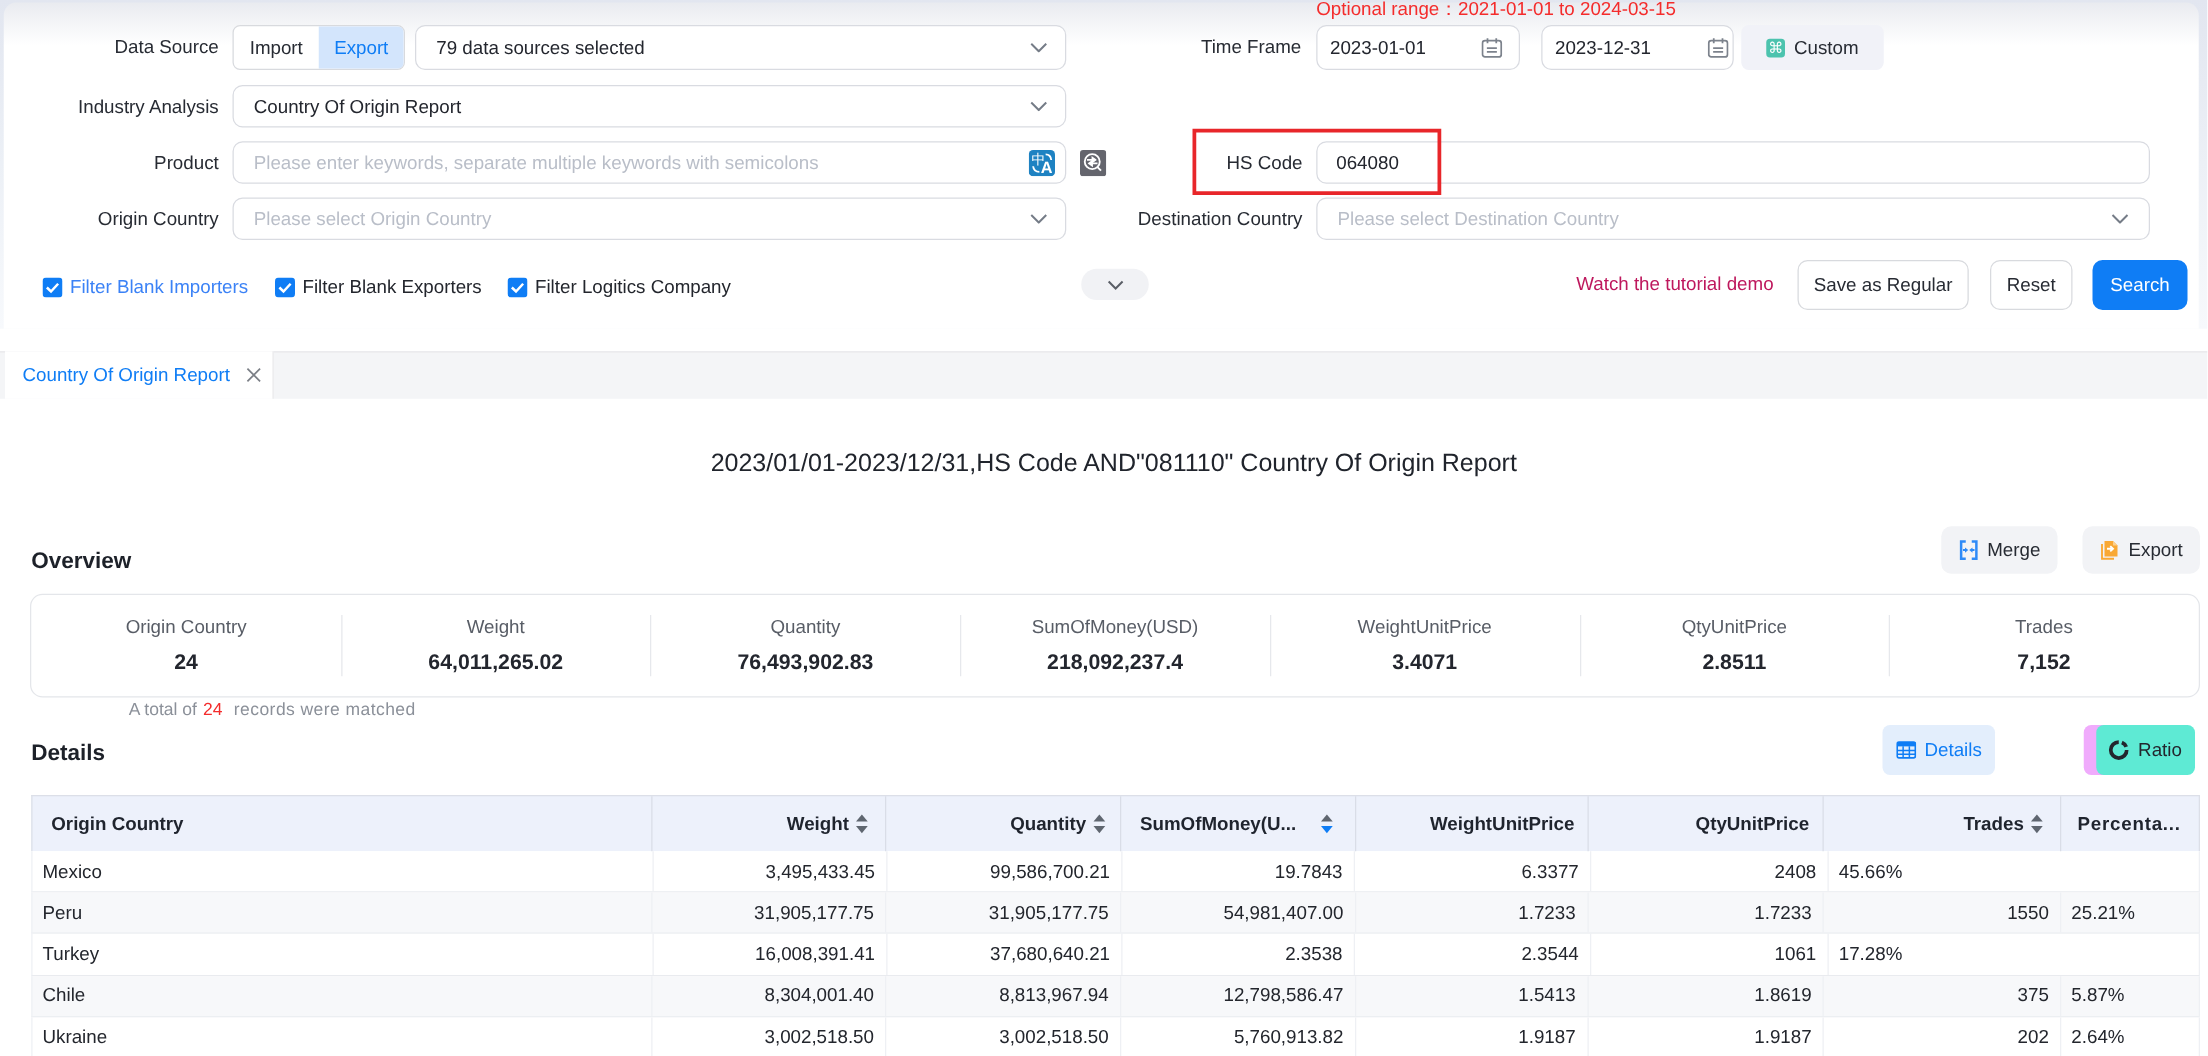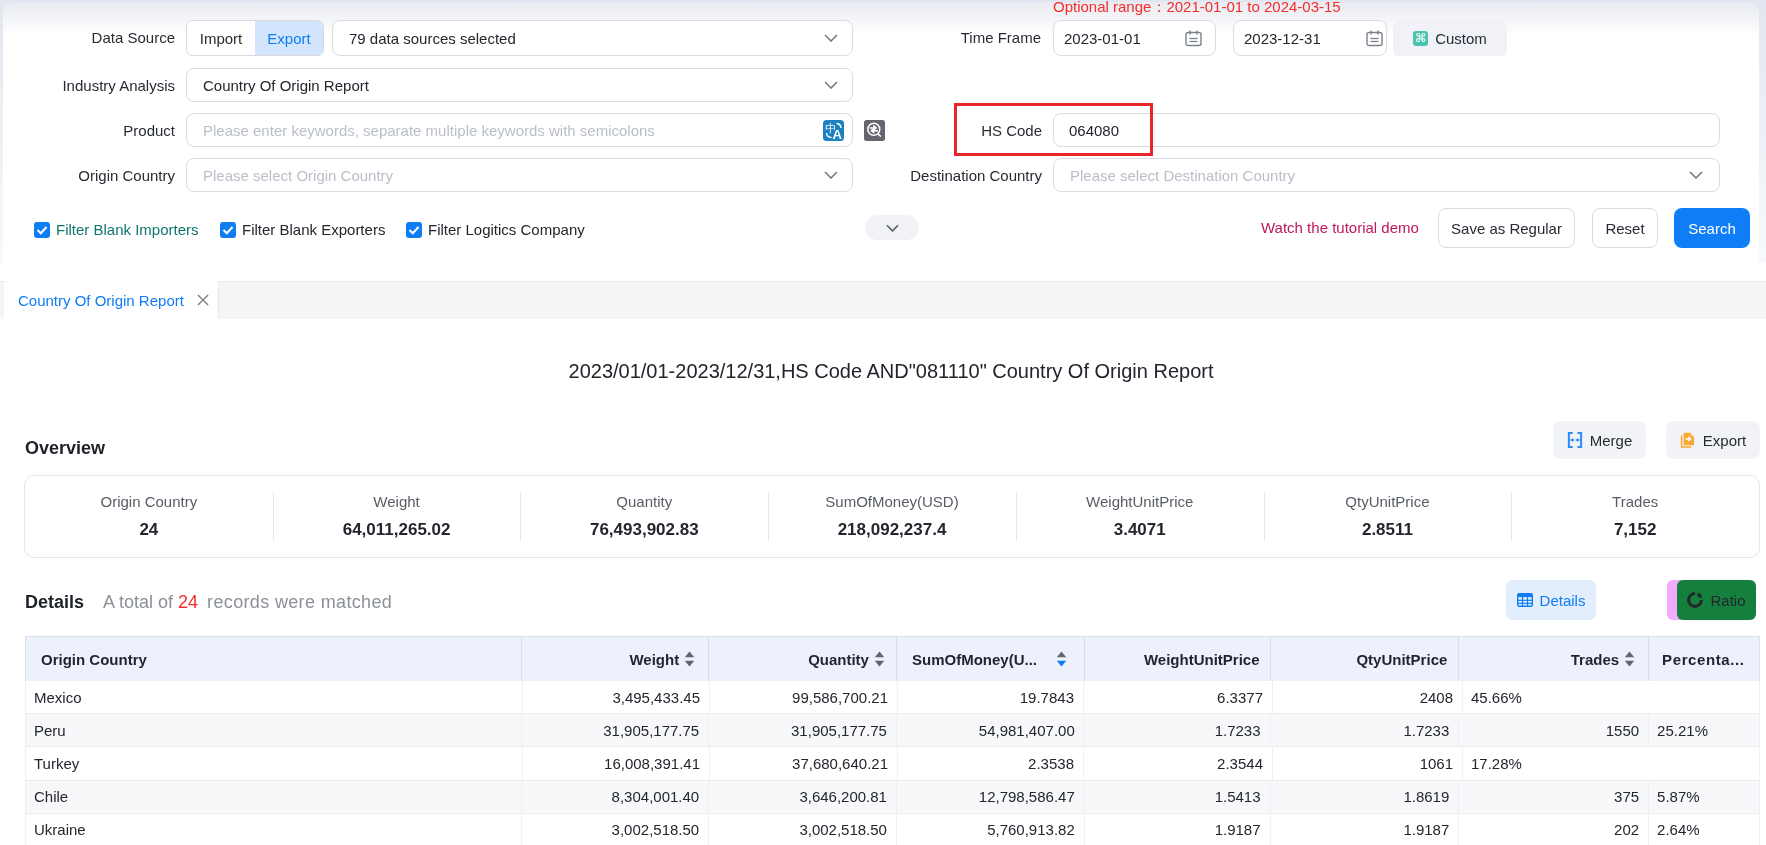--- a/index.html
+++ b/index.html
@@ -87,21 +87,21 @@
     <path d="M1 1 L7 7 L13 1" fill="none" stroke="#757c87" stroke-width="1.6"></path>
   </svg>
 <div class="lbl" style="left:860px;top:158px;width:182px">Destination Country</div>
 <div class="inp" style="left:1053px;top:158px;width:667px;padding-left:16px">
     <span class="ph">Please select Destination Country</span>
   </div>
 <svg class="chev" style="left:1689px;top:171px" viewBox="0 0 14 8">
     <path d="M1 1 L7 7 L13 1" fill="none" stroke="#757c87" stroke-width="1.6"></path>
   </svg>
 
-<div class="abs" style="left:34px;top:221px;display:flex;align-items:center;gap:6px;font-size:15px;color:#0f766e">
+<div class="abs" style="left:34px;top:221px;display:flex;align-items:center;gap:6px;font-size:15px;color:#3b82f6">
   <svg width="16" height="16" viewBox="0 0 16 16">
       <rect width="16" height="16" rx="3" fill="#0f7df5"></rect>
       <path d="M3.5 8 L6.8 11.2 L12.5 5" stroke="#fff" stroke-width="2" fill="none"></path>
     </svg>Filter Blank Importers
 </div>
 <div class="abs" style="left:220px;top:221px;display:flex;align-items:center;gap:6px;font-size:15px;color:#23262d">
   <svg width="16" height="16" viewBox="0 0 16 16">
       <rect width="16" height="16" rx="3" fill="#0f7df5"></rect>
       <path d="M3.5 8 L6.8 11.2 L12.5 5" stroke="#fff" stroke-width="2" fill="none"></path>
     </svg>Filter Blank Exporters
@@ -183,41 +183,41 @@
     </div>
 </div>
 <style>
 .ovcol{flex:1;text-align:center;padding-top:17px;position:relative}
 .ovcol+.ovcol:before{content:"";position:absolute;left:0;top:16px;bottom:16px;width:1px;background:#e6e8ec}
 .ovl{font-size:15px;color:#585d66}
 .ovv{font-size:17px;font-weight:bold;color:#23262e;margin-top:10px}
 </style>
 
 <div class="abs" style="left:25px;top:592px;font-size:18px;font-weight:bold;color:#1d2129">Details</div>
-<div class="abs" style="left:103px;top:592px;font-size:18px;color:#8b9099">A total of<span style="color:#f42c2c;margin-left:5px">24</span><span style="margin-left:9px;letter-spacing:0.35px">records were matched</span></div>
+<div class="abs" style="left:103px;top:559px;font-size:14px;color:#8b9099">A total of<span style="color:#f42c2c;margin-left:5px">24</span><span style="margin-left:9px;letter-spacing:0.35px">records were matched</span></div>
 <div class="btn" style="left:1506px;top:580px;width:90px;height:40px;background:#e3eefc;color:#0f7df5;border-radius:6px;gap:7px">
   <svg width="16" height="16" viewBox="0 0 16 16">
       <rect x="0.7" y="1.7" width="14.6" height="12.6" rx="1.5" fill="none" stroke="#0f7df5" stroke-width="1.4"></rect>
       <rect x="0.7" y="1.7" width="14.6" height="3.4" fill="#0f7df5"></rect>
       <line x1="0.7" y1="8.3" x2="15.3" y2="8.3" stroke="#0f7df5" stroke-width="1.2"></line>
       <line x1="0.7" y1="11.3" x2="15.3" y2="11.3" stroke="#0f7df5" stroke-width="1.2"></line>
       <line x1="5.5" y1="5" x2="5.5" y2="14.3" stroke="#0f7df5" stroke-width="1.2"></line>
       <line x1="10.5" y1="5" x2="10.5" y2="14.3" stroke="#0f7df5" stroke-width="1.2"></line>
     </svg>Details
 </div>
 <div class="btn" style="left:1667px;top:580px;width:81px;height:40px;background:#f0abfc;color:#23262d;border-radius:6px;gap:7px">
   <svg width="15" height="15" viewBox="0 0 15 15">
       <path d="M1.5 0 v13.5 h13.5" fill="none" stroke="#23262d" stroke-width="1.6"></path>
       <line x1="4" y1="3" x2="11" y2="3" stroke="#23262d" stroke-width="1.8"></line>
       <line x1="4" y1="6.5" x2="9" y2="6.5" stroke="#23262d" stroke-width="1.8"></line>
       <line x1="4" y1="10" x2="7" y2="10" stroke="#23262d" stroke-width="1.8"></line>
       <line x1="10" y1="6.5" x2="11" y2="6.5" stroke="#23262d" stroke-width="1.8"></line>
     </svg>Rank
 </div>
-<div class="btn" style="left:1677px;top:580px;width:79px;height:40px;background:#15803d;color:#23262d;border-radius:6px;gap:7px">
+<div class="btn" style="left:1677px;top:580px;width:79px;height:40px;background:#5eead4;color:#23262d;border-radius:6px;gap:7px">
   <svg width="16" height="16" viewBox="0 0 16 16">
       <path d="M 8 1.6 A 6.4 6.4 0 1 0 14.4 8" fill="none" stroke="#23262d" stroke-width="3"></path>
       <path d="M 10.5 2 A 6.4 6.4 0 0 1 14 5.5" fill="none" stroke="#23262d" stroke-width="3"></path>
     </svg>Ratio
 </div>
 
 <div class="abs" id="tbl" style="left:25px;top:636px;width:1735px;height:209px">
     <div class="hrow">
       <div class="hc" style="width:497px;padding-left:15px">Origin Country</div>
       <div class="hc" style="width:187px;justify-content:flex-end;padding-right:13px">Weight<svg width="11" height="16" viewBox="0 0 11 16" style="margin-left:5px;flex:none">
@@ -264,21 +264,21 @@
       <div class="dc num" style="width:187px">16,008,391.41</div>
       <div class="dc num" style="width:188px">37,680,640.21</div>
       <div class="dc num" style="width:186px">2.3538</div>
       <div class="dc num" style="width:189px">2.3544</div>
       <div class="dc num" style="width:190px">1061</div>
       <div class="dc" style="width:110px;padding-left:8px">17.28%</div>
     </div>
     <div class="drow alt">
       <div class="dc" style="width:497px;padding-left:8px">Chile</div>
       <div class="dc num" style="width:187px">8,304,001.40</div>
-      <div class="dc num" style="width:188px">3,646,200.81</div>
+      <div class="dc num" style="width:188px">8,813,967.94</div>
       <div class="dc num" style="width:188px">12,798,586.47</div>
       <div class="dc num" style="width:186px">1.5413</div>
       <div class="dc num" style="width:189px">1.8619</div>
       <div class="dc num" style="width:190px">375</div>
       <div class="dc" style="width:110px;padding-left:8px">5.87%</div>
     </div>
     <div class="drow">
       <div class="dc" style="width:497px;padding-left:8px">Ukraine</div>
       <div class="dc num" style="width:187px">3,002,518.50</div>
       <div class="dc num" style="width:188px">3,002,518.50</div>

